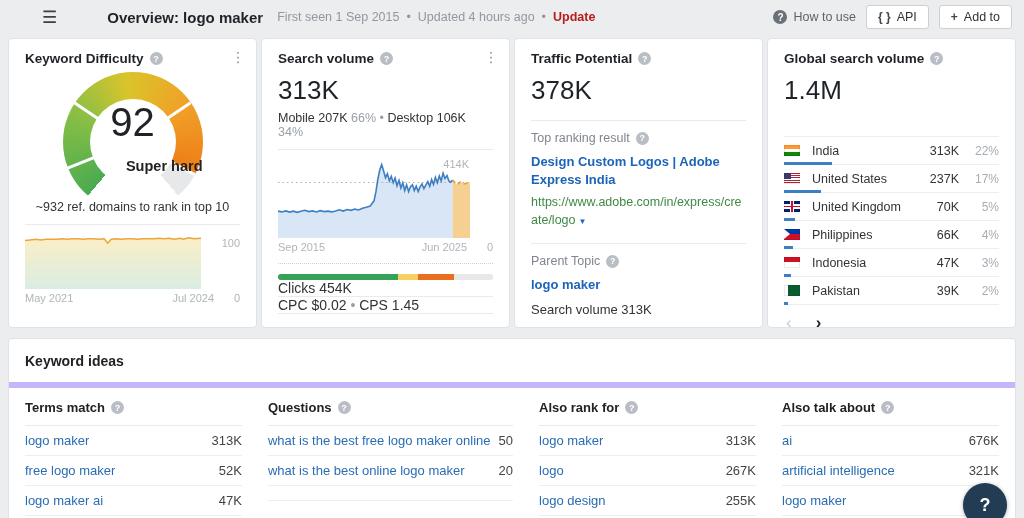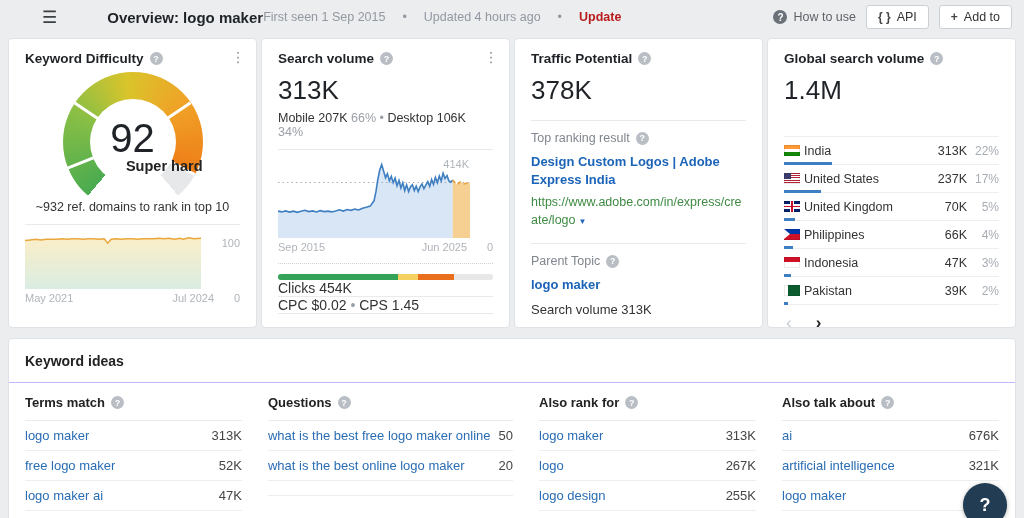--- a/index.html
+++ b/index.html
@@ -4,21 +4,21 @@
 <style>
   html,body{margin:0;padding:0}
   body{width:1024px;height:518px;overflow:hidden;background:#ebedef;
        font-family:"Liberation Sans",sans-serif;color:#222;font-size:13px}
   .page{position:relative;width:1024px;height:518px;overflow:hidden}
 
   
   .topbar{display:flex;align-items:center;height:34px;padding:0 12px;font-size:12.5px}
   .burger{margin-left:30px;font-size:17px;color:#3c4043;cursor:pointer;line-height:1}
   .tb-title{margin-left:50px;font-weight:bold;font-size:15px;color:#1f2328}
-  .tb-meta{color:#9298a0;margin-left:0;display:flex;gap:17px;align-items:center}
+  .tb-meta{color:#9298a0;margin-left:14px;display:flex;gap:7px;align-items:center}
   .tb-update{color:#b91c1c;font-weight:bold;cursor:pointer;text-decoration:none}
   .tb-right{margin-left:auto;display:flex;align-items:center}
   .howto{display:flex;align-items:center;gap:6px;color:#5f6368;cursor:pointer}
   .q-dark{width:14px;height:14px;border-radius:50%;background:#6b7178;color:#fff;font-size:10px;
           font-weight:bold;display:inline-flex;align-items:center;justify-content:center}
   .btn{display:flex;align-items:center;gap:6px;background:#fff;border:1px solid #ccd0d5;
        border-radius:3px;padding:4px 11px;font-size:12.5px;color:#333;margin-left:10px;cursor:pointer}
   .btn .sym{color:#444;font-weight:bold;font-size:12px}
 
   
@@ -33,21 +33,21 @@
   .sep{height:1px;background:#e8eaed;margin:10px 0}
   .sep.dot{height:0;background:none;border-top:1px dotted #cdd1d5}
   .mut{color:#9aa0a7}
 
   
   .gauge{position:relative;width:140px;height:140px;margin:6px auto 0}
   #gauge-ring{position:absolute;inset:0;border-radius:50%}
   #gauge-ring::after{content:"";position:absolute;inset:27px;background:#fff;border-radius:50%}
   .ggap{position:absolute;left:50%;top:0;width:3px;height:29px;margin-left:-1.5px;background:#fff;
         transform-origin:50% 70px}
-  .gauge-value{position:absolute;left:0;right:0;top:44px;text-align:center;font-size:40px;color:#1f2328}
+  .gauge-value{position:absolute;left:0;right:0;top:28px;text-align:center;font-size:40px;color:#1f2328}
   .gauge-diff{position:absolute;left:0;right:0;top:86px;text-align:right;font-weight:bold;font-size:14.5px}
   .kd-sub{margin-top:-12px;text-align:center;font-size:12.5px;color:#333;position:relative;z-index:2}
 
   
   .chart-wrap{position:relative;margin-top:8px}
   .plot{position:relative;margin-right:20px;height:54px}
   .plot.tall{height:78px}
   .plot svg{position:absolute;left:0;top:0}
   .ax{color:#b0b5ba;font-size:11px}
   .xrow{display:flex;justify-content:space-between;margin-right:26px;margin-top:3px;
@@ -65,21 +65,21 @@
   
   .lbl{display:flex;align-items:center;gap:6px;color:#80868e;font-size:12.5px}
   .link-strong{display:block;color:#1c64b8;font-weight:bold;font-size:13px;line-height:1.35;
                margin-top:8px;text-decoration:none;cursor:pointer}
   .url{color:#3f8a44;font-size:12.5px;word-break:break-all;line-height:1.45;margin-top:5px}
   .caret{color:#1c64b8;font-size:8px;cursor:pointer;margin-left:3px}
   .tp-sv{font-size:13px;color:#333;margin-top:8px}
 
   
   #country-list{margin-top:30px;border-top:1px solid #eceef0}
-  .crow{position:relative;display:flex;align-items:center;gap:4px;height:27px;
+  .crow{position:relative;display:flex;align-items:center;gap:12px;height:27px;
         border-bottom:1px solid #eceef0;font-size:12.5px}
   .flag{width:16px;height:11px;flex:none;box-shadow:inset 0 0 0 1px rgba(0,0,0,.08);position:relative}
   .flag-in{background:linear-gradient(#ff9933 0 33%,#fff 33% 66%,#138808 66%)}
   .flag-us{background-image:linear-gradient(#3c3b6e,#3c3b6e),
            repeating-linear-gradient(#b22234 0 1.1px,#fff 1.1px 2.2px);
            background-size:45% 55%,100% 100%;background-repeat:no-repeat}
   .flag-uk{background-color:#012169;background-image:
       linear-gradient(to bottom,transparent 41%,#C8102E 41% 59%,transparent 59%),
       linear-gradient(to right,transparent 44%,#C8102E 44% 56%,transparent 56%),
       linear-gradient(to bottom,transparent 30%,#fff 30% 70%,transparent 70%),
@@ -95,21 +95,21 @@
   .cbar{position:absolute;bottom:-1px;left:0;height:3px;background:#3e7ec2}
   .pager{display:flex;gap:24px;margin-top:9px;padding-left:2px}
   .pg{font-size:17px;line-height:1;cursor:pointer}
   .pg.prev{color:#c4c8cc}
   .pg.next{color:#222;font-weight:bold}
 
   
   .ki-card{background:#fff;border:1px solid #dfe2e6;border-radius:4px;margin:10px 8px 0;
            padding:12px 16px 0;box-sizing:border-box}
   .ki-title{font-weight:bold;font-size:14px;margin:0 -16px;padding:2px 16px 13px;
-            border-bottom:1px solid #c4b5fd}
+            border-bottom:6px solid #c4b5fd}
   .ki-grid{display:grid;grid-template-columns:repeat(4,1fr);column-gap:26px}
   .ki-head{display:flex;align-items:center;gap:6px;font-weight:bold;font-size:13px;
            padding:12px 0 10px;border-bottom:1px solid #e8eaed}
   .ki-row{display:flex;justify-content:space-between;align-items:center;gap:8px;
           padding:7px 0;border-bottom:1px solid #eceef0;font-size:13px}
   .ki-link{color:#2a6db4;text-decoration:none;cursor:pointer;white-space:nowrap;overflow:hidden;
            text-overflow:ellipsis}
   .ki-val{color:#444}
 
   

